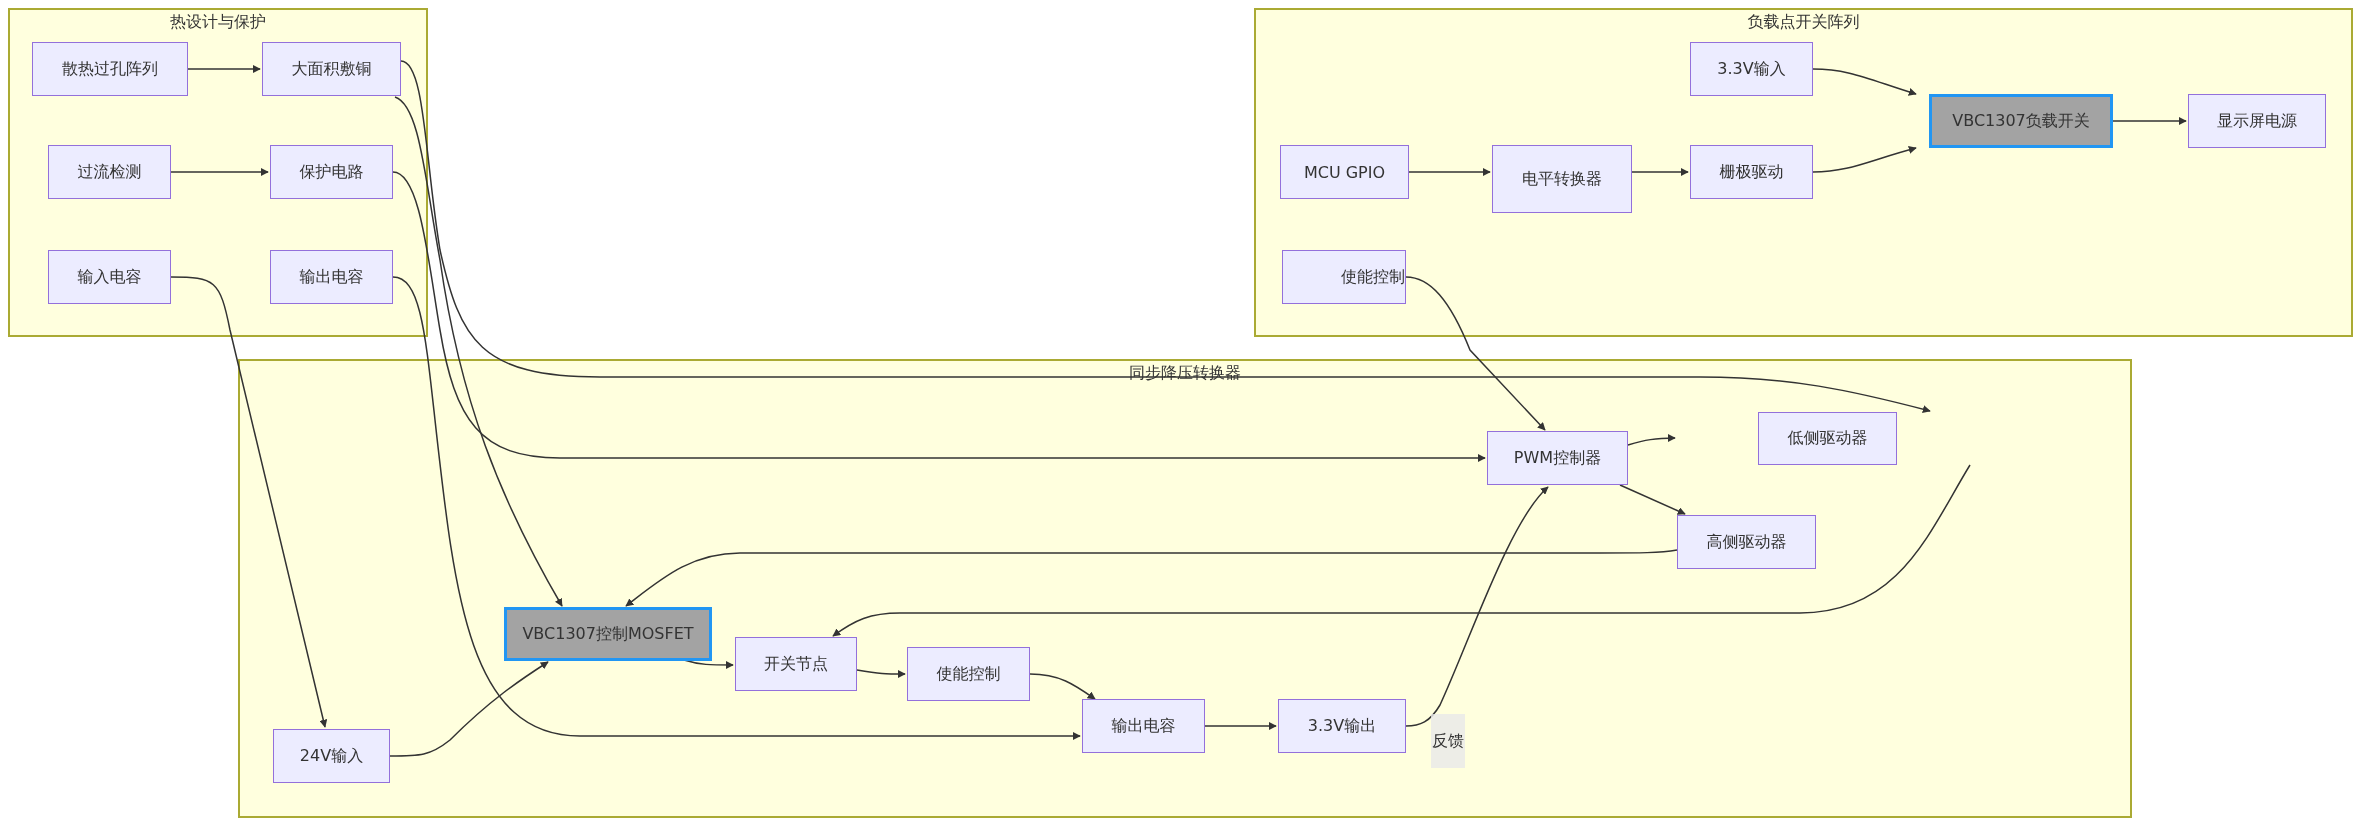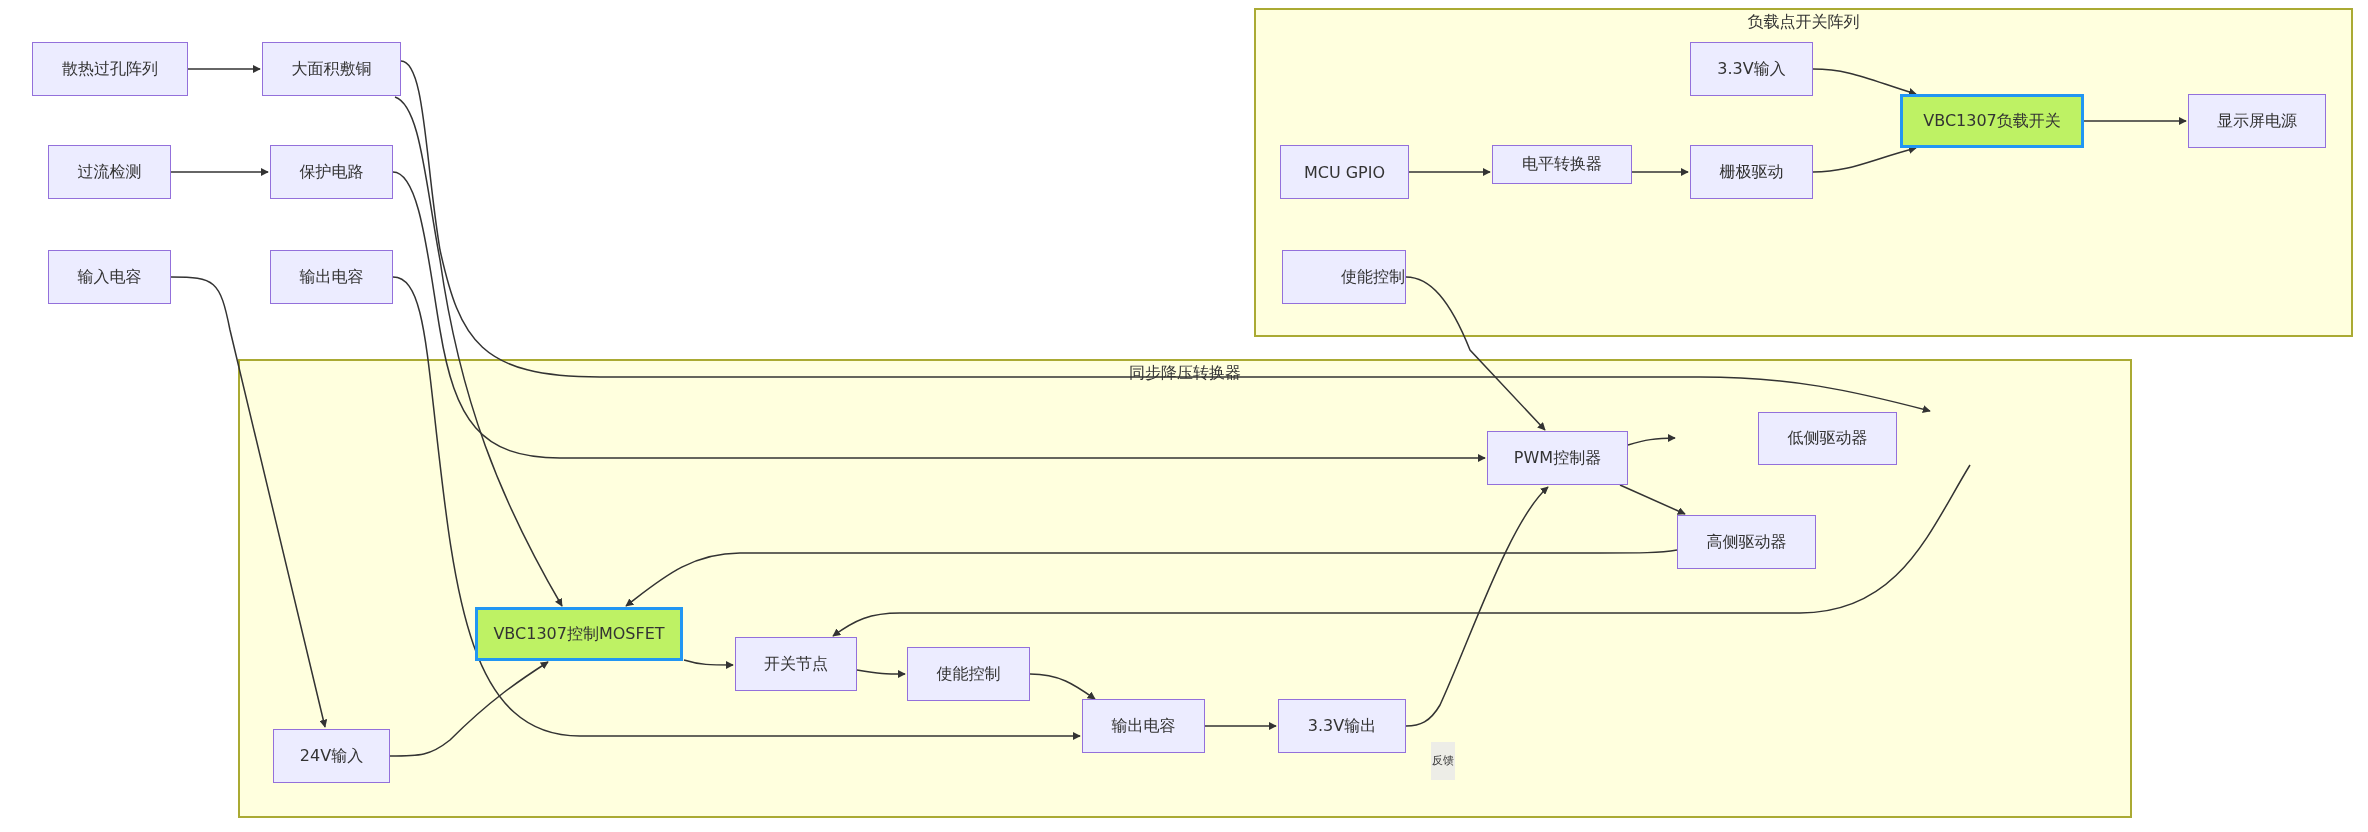--- a/index.html
+++ b/index.html
@@ -5,31 +5,34 @@
   html, body { margin: 0; padding: 0; background: #ffffff; }
   body { width: 2368px; height: 832px; position: relative; overflow: hidden;
          font-family: "DejaVu Sans", "Liberation Sans", sans-serif; }
   #canvas { position: absolute; left: 0; top: 0; width: 2368px; height: 832px; }
   .cluster { position: absolute; background: #ffffde; border: 2px solid #aaaa33; box-sizing: border-box; }
   .cluster-title { position: absolute; left: 0; right: 0; top: 2px; text-align: center;
                    font-size: 16px; color: #333333; }
   .node { position: absolute; box-sizing: border-box; background: #ececff; border: 1.5px solid #9370db;
           display: flex; align-items: center; justify-content: center;
           font-size: 16px; color: #333333; white-space: nowrap; }
-  .node.hl { background: #bef264; border: 3px solid #2196f3; }
-  .edge-label { position: absolute; background: rgba(232,232,232,0.8); font-size: 11px; color: #333333;
-                padding: 8px 1px; line-height: 22px; margin-top: 28px; }
+  .node.hl { background: #a3a3a3; border: 3px solid #2196f3; margin-left: 29px; }
+  .edge-label { position: absolute; background: rgba(232,232,232,0.8); font-size: 16px; color: #333333;
+                padding: 16px 1px; line-height: 22px; }
   svg.edges { position: absolute; left: 0; top: 0; width: 2368px; height: 832px; pointer-events: none; }
   svg.edges path { fill: none; stroke: #333333; stroke-width: 1.5px; }
 </style>
 </head>
 <body>
 
 <div id="canvas">
 
+  <div class="cluster" style="left:8px; top:8px; width:420px; height:329px;">
+    <div class="cluster-title">热设计与保护</div>
+  </div>
   <div class="cluster" style="left:1254px; top:8px; width:1099px; height:329px;">
     <div class="cluster-title">负载点开关阵列</div>
   </div>
   <div class="cluster" style="left:238px; top:359px; width:1894px; height:459px;">
     <div class="cluster-title">同步降压转换器</div>
   </div>
 
   <svg class="edges" viewBox="0 0 2368 832">
     <defs>
       <marker id="arrow" viewBox="0 0 10 10" refX="9" refY="5" markerWidth="8" markerHeight="8" orient="auto-start-reverse" markerUnits="userSpaceOnUse">
@@ -95,21 +98,21 @@
   </div>
   <div class="node hl" style="left:1900px; top:94px; width:184px; height:54px;">
     <span>VBC1307负载开关</span>
   </div>
   <div class="node" style="left:2188px; top:94px; width:138px; height:54px;">
     <span>显示屏电源</span>
   </div>
   <div class="node" style="left:1280px; top:145px; width:129px; height:54px;">
     <span>MCU GPIO</span>
   </div>
-  <div class="node" style="left:1492px; top:145px; width:140px; height:39px;">
+  <div class="node" style="left:1492px; top:145px; width:140px; height:68px;">
     <span>电平转换器</span>
   </div>
   <div class="node" style="left:1690px; top:145px; width:123px; height:54px;">
     <span>栅极驱动</span>
   </div>
   <div class="node" style="left:1282px; top:250px; width:124px; height:54px;justify-content:flex-end;">
     <span>使能控制</span>
   </div>
 
   <div class="node" style="left:1487px; top:431px; width:141px; height:54px;">

